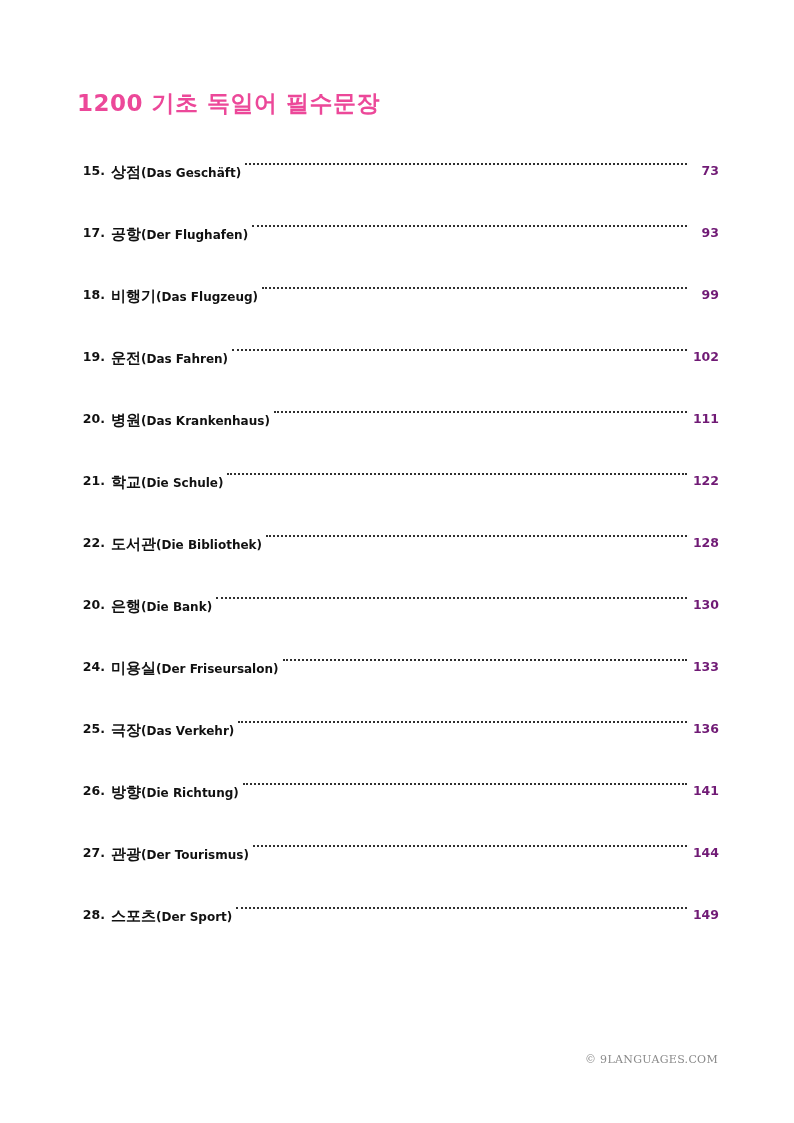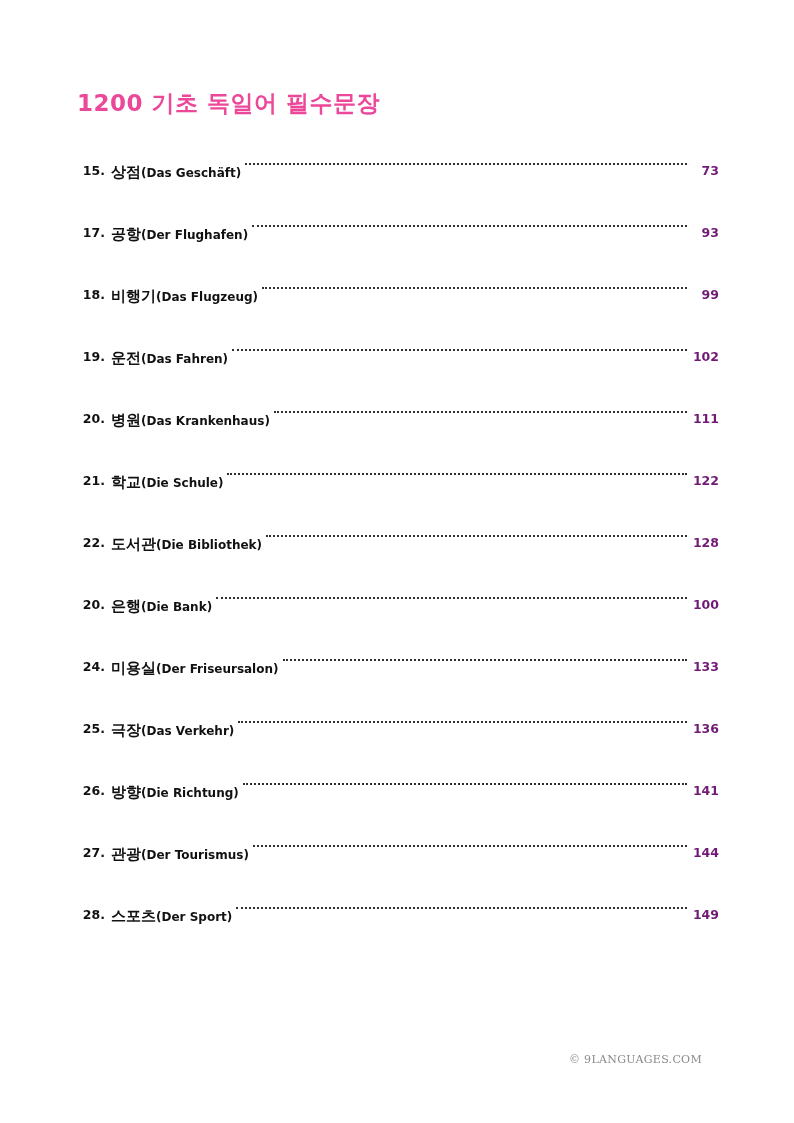--- a/index.html
+++ b/index.html
@@ -67,21 +67,21 @@
   .entry-page {
     white-space: nowrap;
     min-width: 30px;
     text-align: right;
     font-size: 12.5px;
     font-weight: bold;
     color: #701a75;
   }
   .footer {
     position: absolute;
-    right: 92px;
+    right: 76px;
     bottom: 57px;
     font-family: "DejaVu Serif", "Liberation Serif", serif;
     font-size: 11px;
     color: #8a8a8a;
     letter-spacing: 0.3px;
   }
 </style>
 </head>
 <body>
 
@@ -129,21 +129,21 @@
       <div class="toc-entry">
         <span class="entry-num">22.</span>
         <span class="entry-label"><span class="entry-kr">도서관</span><span class="entry-de">(Die Bibliothek)</span></span>
         <span class="dots"></span>
         <span class="entry-page">128</span>
       </div>
       <div class="toc-entry">
         <span class="entry-num">20.</span>
         <span class="entry-label"><span class="entry-kr">은행</span><span class="entry-de">(Die Bank)</span></span>
         <span class="dots"></span>
-        <span class="entry-page">100</span>
+        <span class="entry-page">130</span>
       </div>
       <div class="toc-entry">
         <span class="entry-num">24.</span>
         <span class="entry-label"><span class="entry-kr">미용실</span><span class="entry-de">(Der Friseursalon)</span></span>
         <span class="dots"></span>
         <span class="entry-page">133</span>
       </div>
       <div class="toc-entry">
         <span class="entry-num">25.</span>
         <span class="entry-label"><span class="entry-kr">극장</span><span class="entry-de">(Das Verkehr)</span></span>

